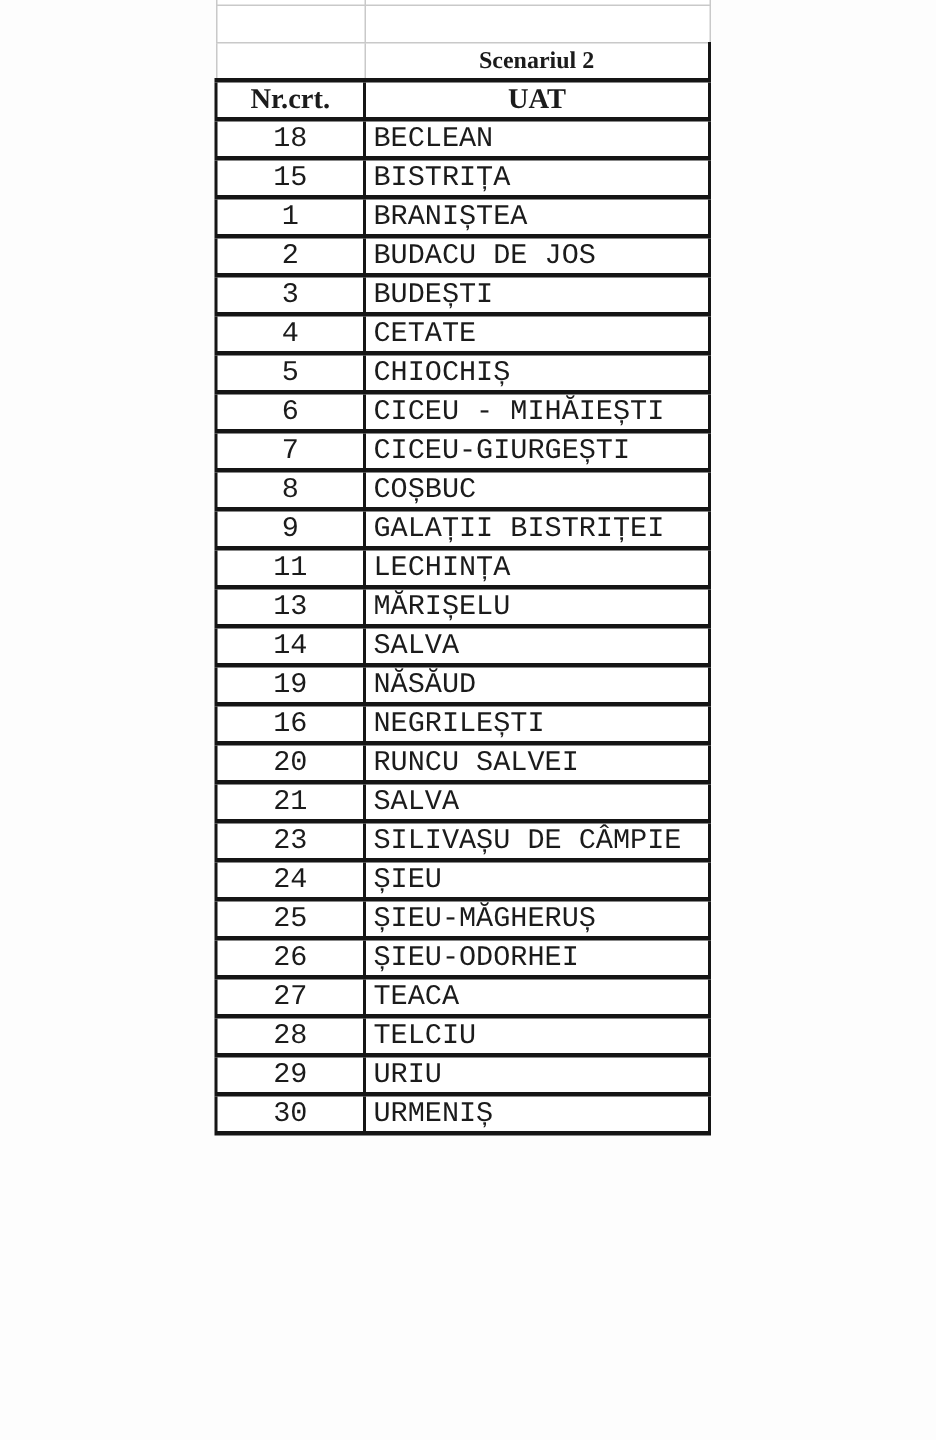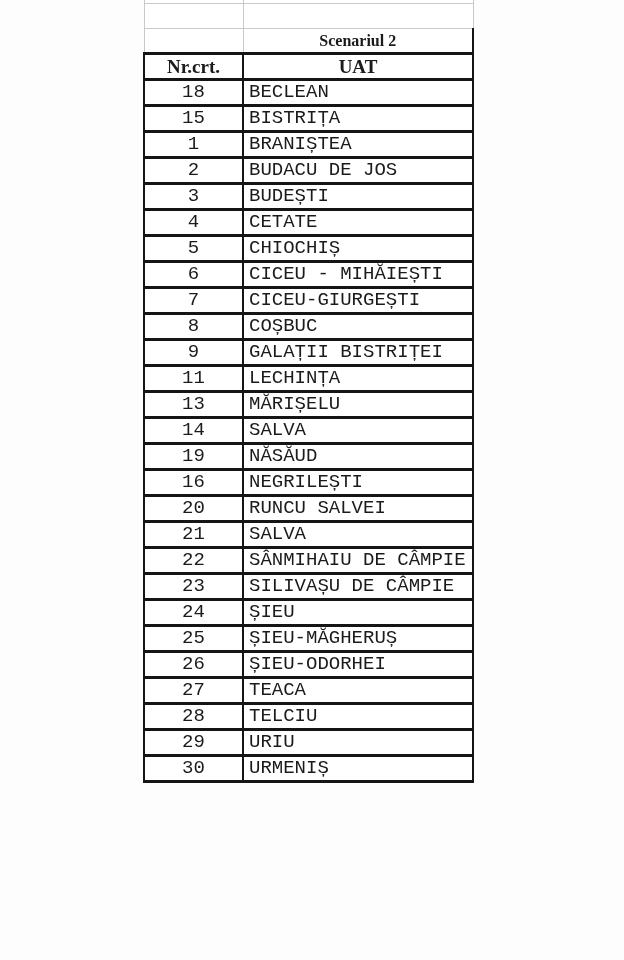--- a/index.html
+++ b/index.html
@@ -176,24 +176,20 @@
   </tr>
         <tr class="data-row">
     <td class="nr-cell">20</td>
     <td class="uat-cell">RUNCU SALVEI</td>
   </tr>
         <tr class="data-row">
     <td class="nr-cell">21</td>
     <td class="uat-cell">SALVA</td>
   </tr>
         <tr class="data-row">
-    <td class="nr-cell">22</td>
-    <td class="uat-cell">SÂNMIHAIU DE CÂMPIE</td>
-  </tr>
-        <tr class="data-row">
     <td class="nr-cell">23</td>
     <td class="uat-cell">SILIVAȘU DE CÂMPIE</td>
   </tr>
         <tr class="data-row">
     <td class="nr-cell">24</td>
     <td class="uat-cell">ȘIEU</td>
   </tr>
         <tr class="data-row">
     <td class="nr-cell">25</td>
     <td class="uat-cell">ȘIEU-MĂGHERUȘ</td>

